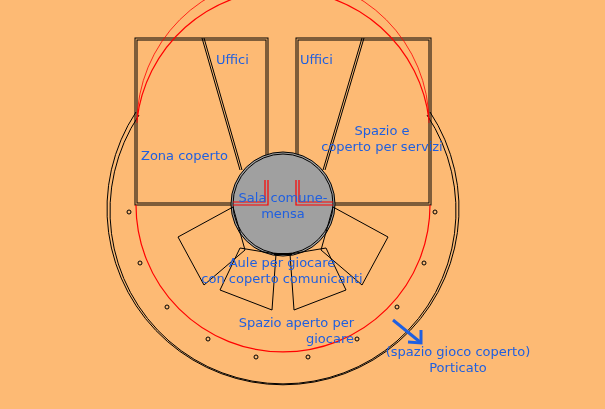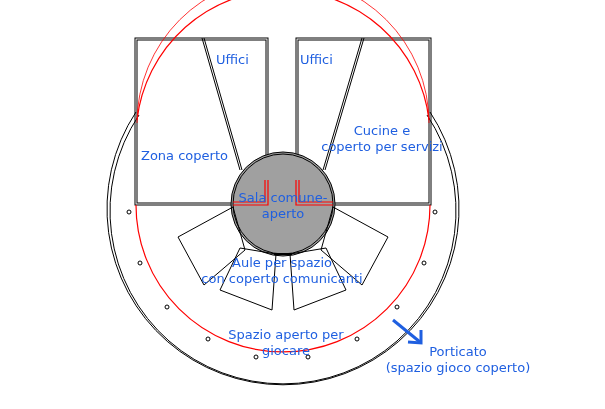--- a/index.html
+++ b/index.html
@@ -1,16 +1,16 @@
 <!DOCTYPE html>
 <html><head>
 <meta charset="utf-8">
 <style>
   html, body { margin: 0; padding: 0; background: #a0a0a0; }
-  .canvas { position: relative; width: 605px; height: 409px; background: #ffffff; overflow: hidden; }
+  .canvas { position: relative; width: 605px; height: 409px; background: #fdba74; overflow: hidden; }
   svg { position: absolute; left: 0; top: 0; }
   .lbl { position: absolute; color: #1f5fe0; font-family: "DejaVu Sans", sans-serif; font-size: 13px; line-height: 16px; text-align: center; white-space: nowrap; }
 </style>
 </head>
 <body>
 
 <div class="canvas">
 <svg width="605" height="409" viewBox="0 0 605 409">
   <g fill="none" stroke="#000" stroke-width="1">
 
@@ -73,32 +73,32 @@
   <g stroke="#1f5fe0" stroke-width="3" fill="none">
     <line x1="393" y1="320" x2="420" y2="342"></line>
     <polyline points="408,342 421,343 421,330"></polyline>
   </g>
 </svg>
 
 <div class="lbl" style="left:216px;top:52px;">Uffici</div>
 <div class="lbl" style="left:300px;top:52px;">Uffici</div>
 <div class="lbl" style="left:141px;top:148px;">Zona coperto</div>
 <div class="lbl" style="left:320px;top:123px;width:124px;">
-  <div>Cucine e</div>
+  <div>Spazio e</div>
   <div>coperto per servizi</div>
 </div>
 <div class="lbl" style="left:233px;top:190px;width:100px;">
   <div>Sala comune-</div>
-  <div>aperto</div>
+  <div>mensa</div>
 </div>
 <div class="lbl" style="left:196px;top:255px;width:172px;">
-  <div>Aule per spazio</div>
+  <div>Aule per giocare</div>
   <div>con coperto comunicanti</div>
 </div>
-<div class="lbl" style="left:218px;top:327px;width:136px;">
+<div class="lbl" style="left:218px;top:315px;width:136px;text-align:right;">
   <div>Spazio aperto per</div>
   <div>giocare</div>
 </div>
 <div class="lbl" style="left:378px;top:344px;width:160px;">
+  <div>(spazio gioco coperto)</div>
   <div>Porticato</div>
-  <div>(spazio gioco coperto)</div>
 </div>
 </div>
 
 </body></html>

